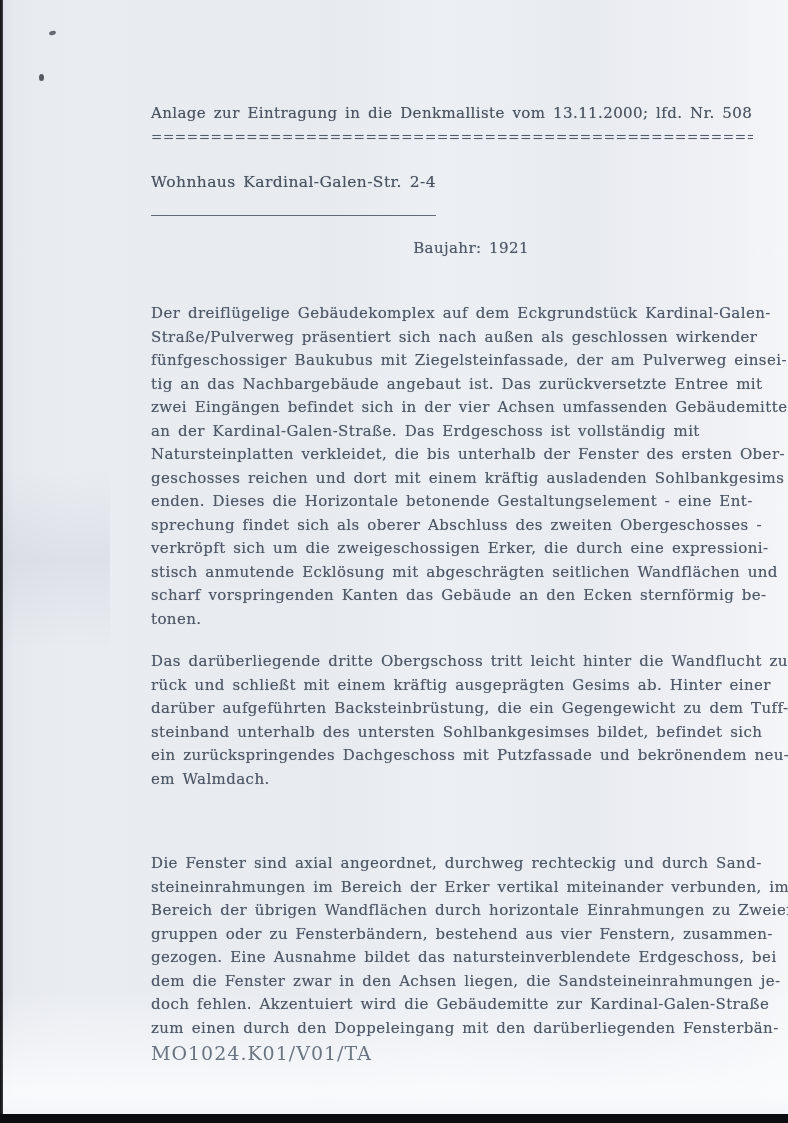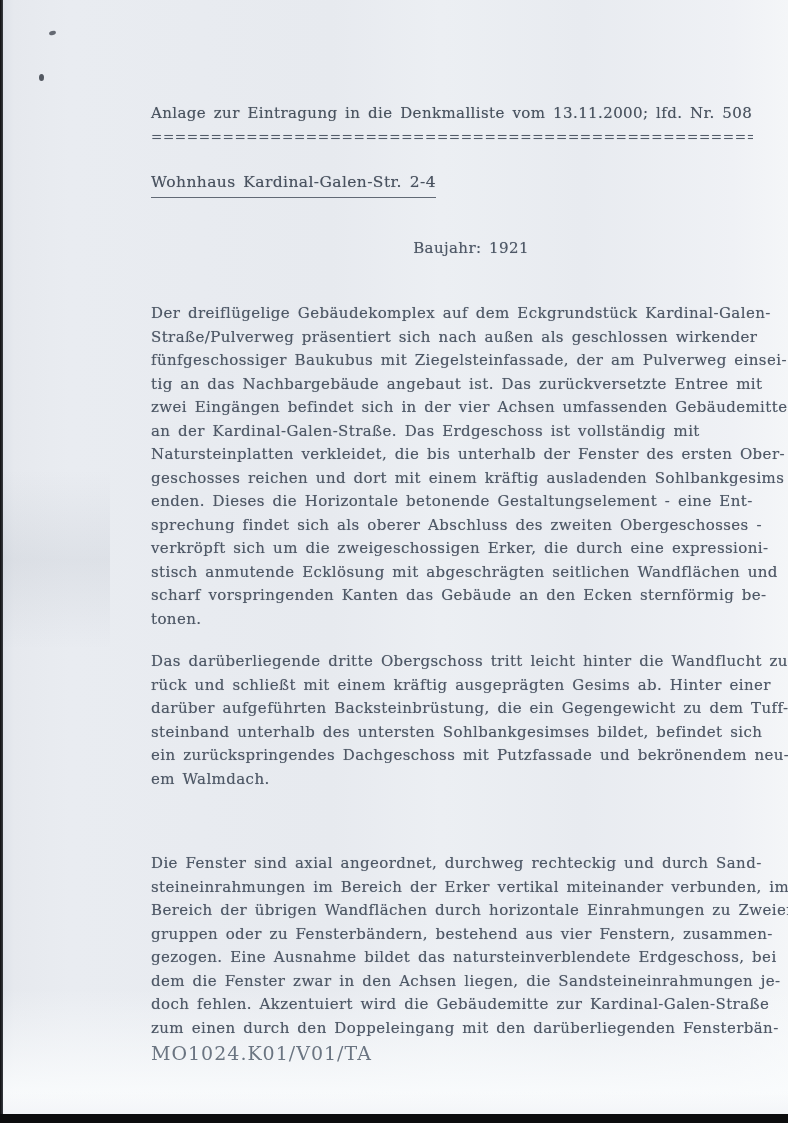--- a/index.html
+++ b/index.html
@@ -44,21 +44,21 @@
     line-height: 23.5px;
     letter-spacing: 0.4px;
     word-spacing: 2.5px;
     white-space: pre;
     text-shadow: 0 0 0.7px rgba(78,88,102,0.55);
     margin-left: 48px;
   }
   .header-line  { top: 102px; color: #49535f; }
   .divider-line { top: 125px; font-size: 13.5px; letter-spacing: 0.6px; width: 602px; overflow: hidden; color: #515b68; }
   .title-line   { top: 171px; font-size: 15.5px; color: #49525f; }
-  .title-line .u { border-bottom: 1.6px solid rgba(73,82,95,0.85); padding-bottom: 2px; display: inline-block; }
+  .title-line .u { border-bottom: 1.6px solid rgba(73,82,95,0.85); padding-bottom: 20px; display: inline-block; }
   .arch-line    { top: 221px; }
   .year-line    { top: 237px; text-align: center; }
   .para-1       { top: 302px; }
   .para-2       { top: 650px; }
   .para-3       { top: 852px; }
   .footer-ref   { top: 1042px; font-size: 19px; letter-spacing: 1px; color: #6b7582; text-shadow: none; }
 </style>
 </head>
 <body>
 

